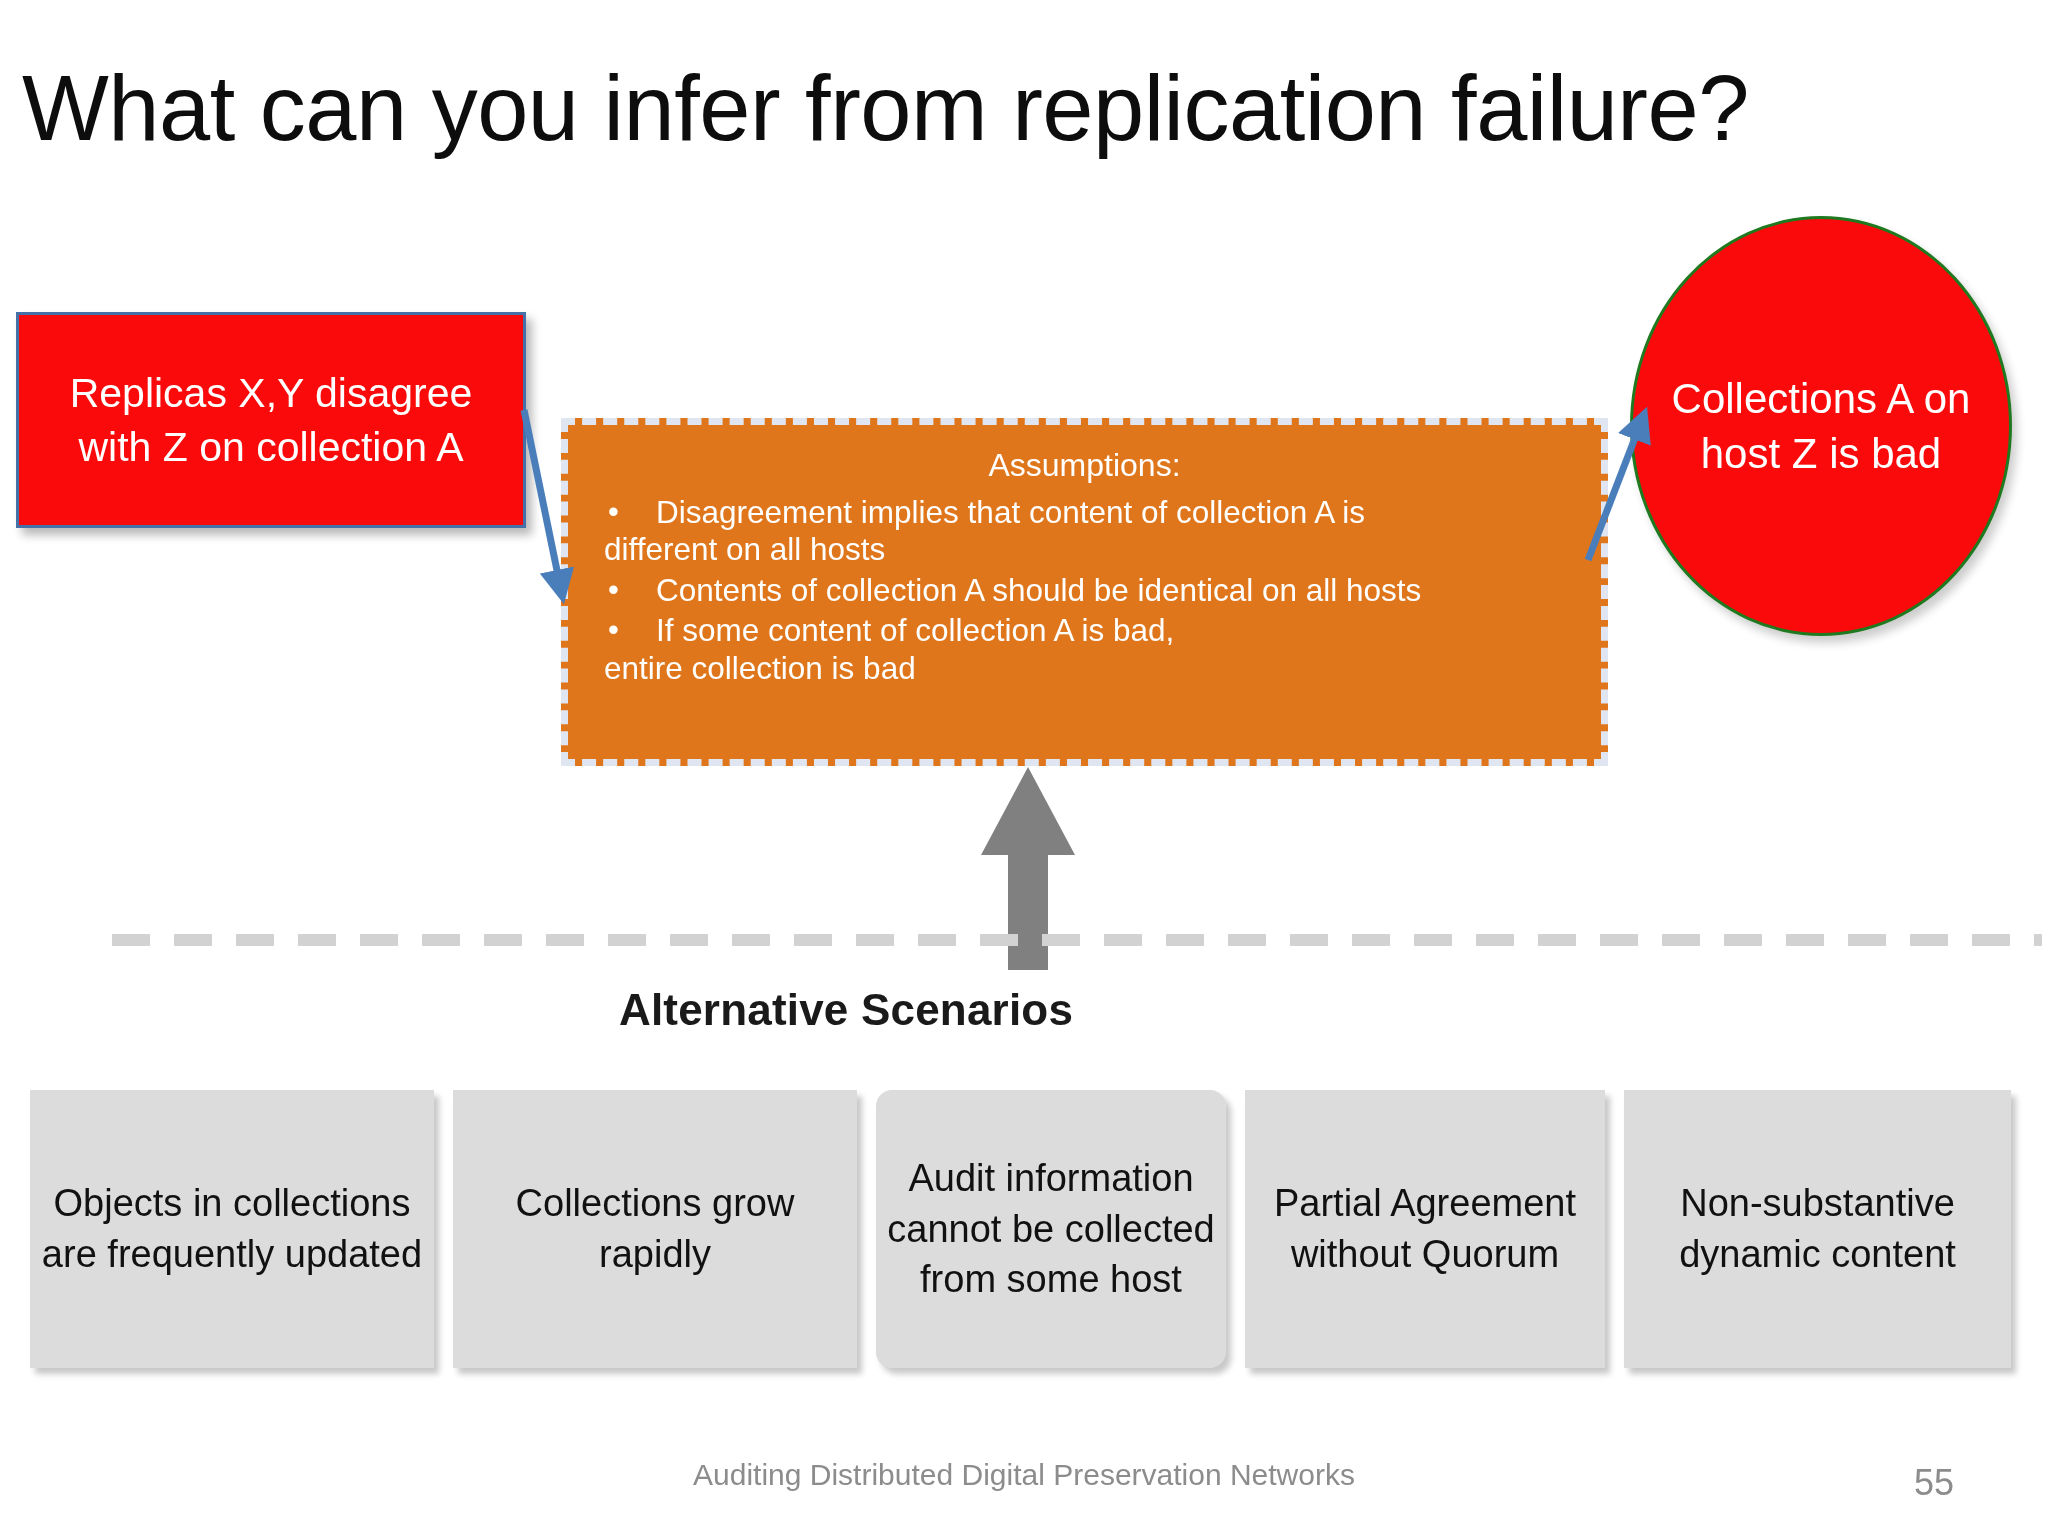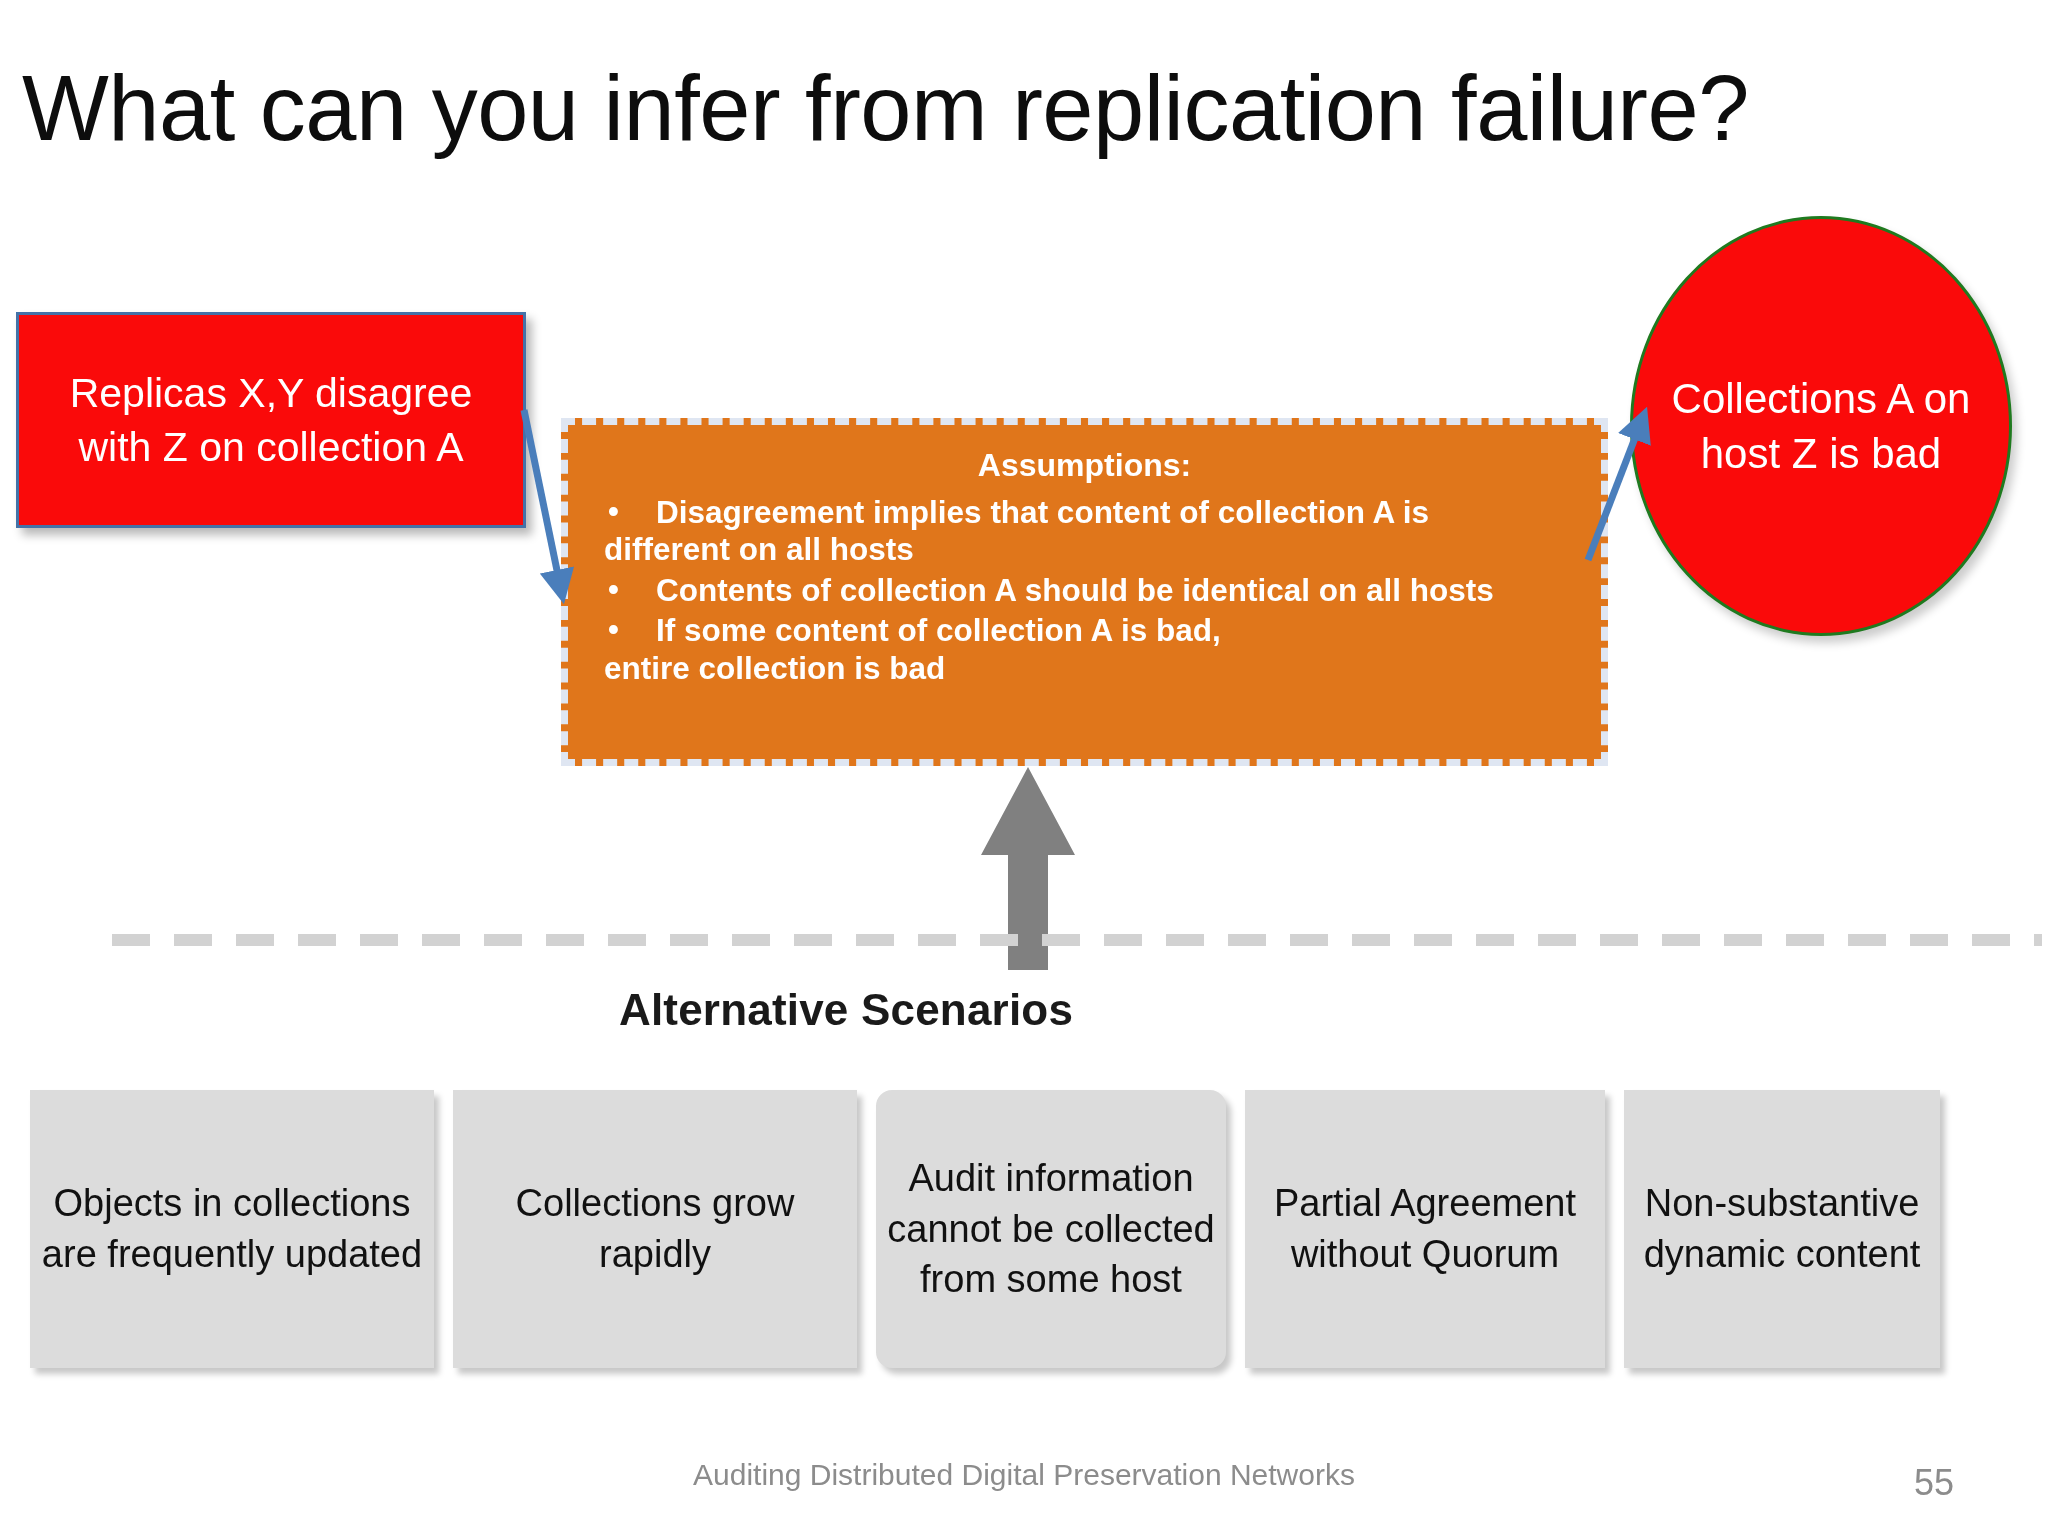--- a/index.html
+++ b/index.html
@@ -58,21 +58,20 @@
   #orange-box {
     position: absolute;
     left: 561px;
     top: 418px;
     width: 1047px;
     height: 348px;
     background: #E0761B;
     box-sizing: border-box;
     border: 7px dashed #dfe6f2;
     padding: 10px 0 0 0;
-    font-weight: bold;
   }
   #assumptions-title {
     color: #ffffff;
     font-size: 32px;
     text-align: center;
     margin-top: 12px;
     margin-bottom: 10px;
   }
   #assumption-list {
     list-style: none;
@@ -178,21 +177,21 @@
     color: #111111;
     font-size: 38px;
     line-height: 1.33;
     padding: 6px 10px;
     box-sizing: border-box;
   }
   .card-0 { width: 404px; }
   .card-1 { width: 404px; }
   .card-2 { width: 350px; border-radius: 16px; }
   .card-3 { width: 360px; }
-  .card-4 { width: 316px; }
+  .card-4 { width: 387px; }
 
   
   #footer-text {
     position: absolute;
     left: 0;
     top: 1458px;
     width: 2048px;
     text-align: center;
     font-size: 30px;
     color: #8c8c8c;

